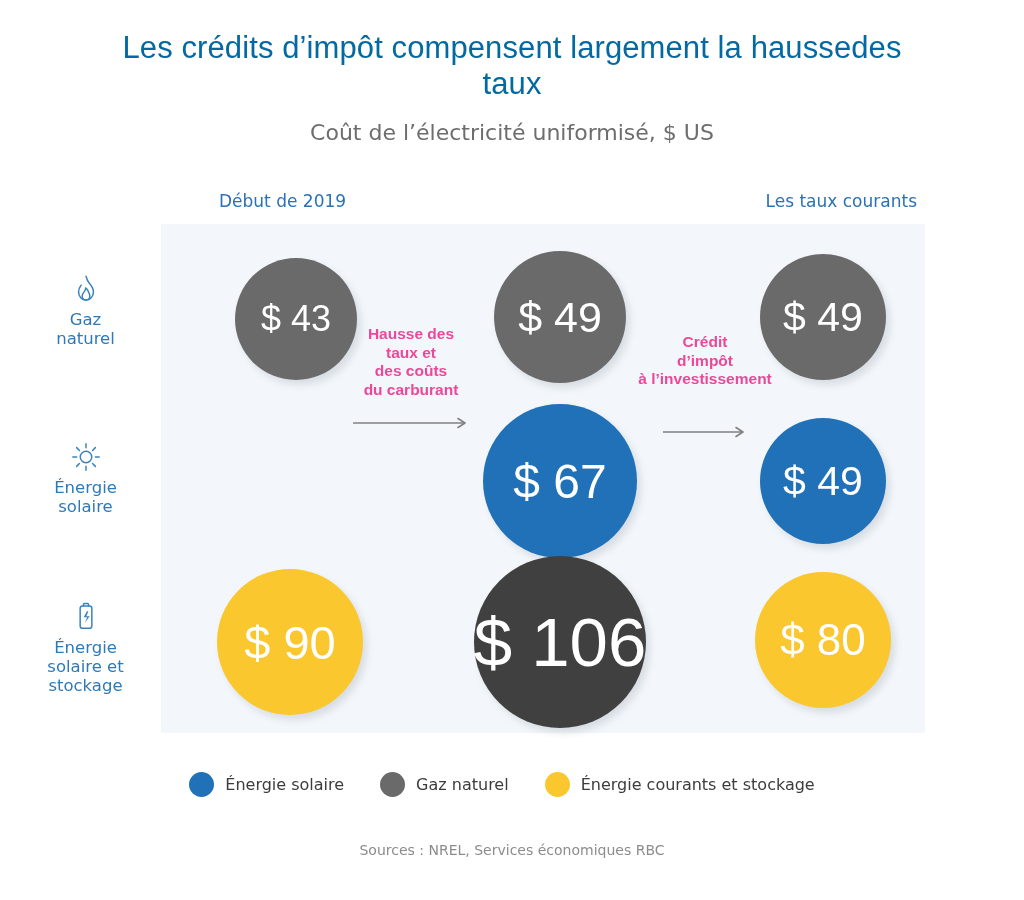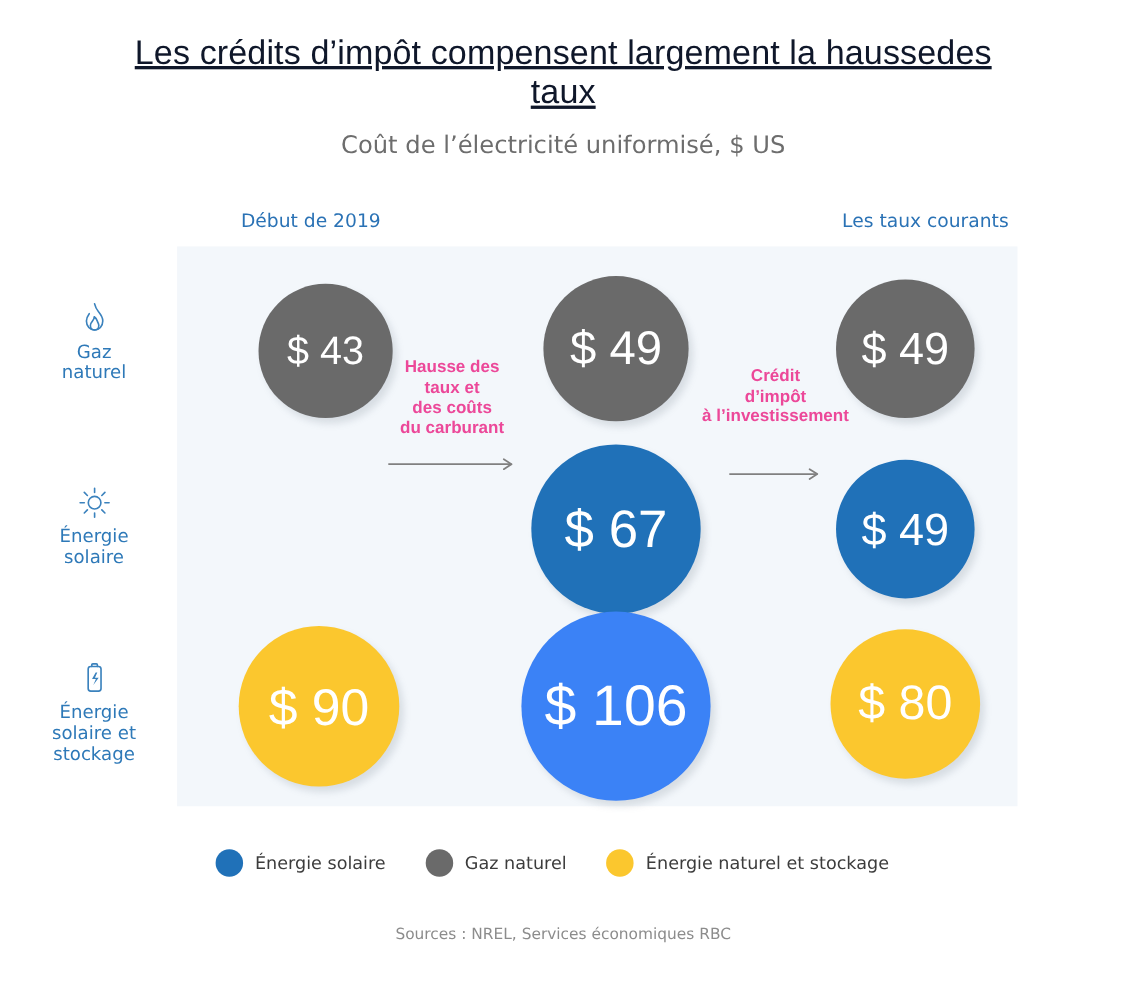--- a/index.html
+++ b/index.html
@@ -8,22 +8,22 @@
     background:#ffffff;
     font-family:"DejaVu Sans", sans-serif;
     overflow:hidden;
     position:relative;
   }
   
   #header{position:absolute;left:0;top:30px;width:1024px;text-align:center;}
   #chart-title{
     font-family:"Liberation Sans", sans-serif;
     font-size:31px;line-height:36px;font-weight:400;
-    color:#0f172a;letter-spacing:0.1px;
-    margin:0 auto;width:780px;text-decoration:underline;
+    color:#0369a1;letter-spacing:0.1px;
+    margin:0 auto;width:780px;
   }
   #chart-subtitle{
     font-family:"DejaVu Sans", sans-serif;
     font-size:22px;font-weight:400;color:#6d6d6d;
     margin-top:18px;
   }
 
   
   #col-headers{position:absolute;left:161px;top:191px;width:764px;height:24px;}
   .col-header{
@@ -157,21 +157,21 @@
   <div class="bubble" style="left:322px;top:180px;width:154px;height:154px;background:#2071b8;font-size:48px;">
     <span class="val">$ 67</span>
   </div>
   <div class="bubble" style="left:599px;top:194px;width:126px;height:126px;background:#2071b8;font-size:41px;">
     <span class="val">$ 49</span>
   </div>
 
   <div class="bubble" style="left:56px;top:345px;width:146px;height:146px;background:#fbc72e;font-size:47px;">
     <span class="val">$ 90</span>
   </div>
-  <div class="bubble" style="left:313px;top:332px;width:172px;height:172px;background:#3b82f6;font-size:52px;">
+  <div class="bubble" style="left:313px;top:332px;width:172px;height:172px;background:#404040;font-size:69px;">
     <span class="val">$ 106</span>
   </div>
   <div class="bubble" style="left:594px;top:348px;width:136px;height:136px;background:#fbc72e;font-size:44px;">
     <span class="val">$ 80</span>
   </div>
 </div>
 
 <div class="annot" id="annot-0">
   <span class="atext">Hausse des</span>
   <span class="atext">taux et</span>
@@ -201,17 +201,17 @@
   <div class="legend-item">
     <span class="legend-dot" style="background:#2071b8;"></span>
     <span class="legend-label">Énergie solaire</span>
   </div>
   <div class="legend-item">
     <span class="legend-dot" style="background:#6a6a6a;"></span>
     <span class="legend-label">Gaz naturel</span>
   </div>
   <div class="legend-item">
     <span class="legend-dot" style="background:#fbc72e;"></span>
-    <span class="legend-label">Énergie naturel et stockage</span>
+    <span class="legend-label">Énergie courants et stockage</span>
   </div>
 </div>
 
 <div id="source">Sources : NREL, Services économiques RBC</div>
 
 </body></html>

